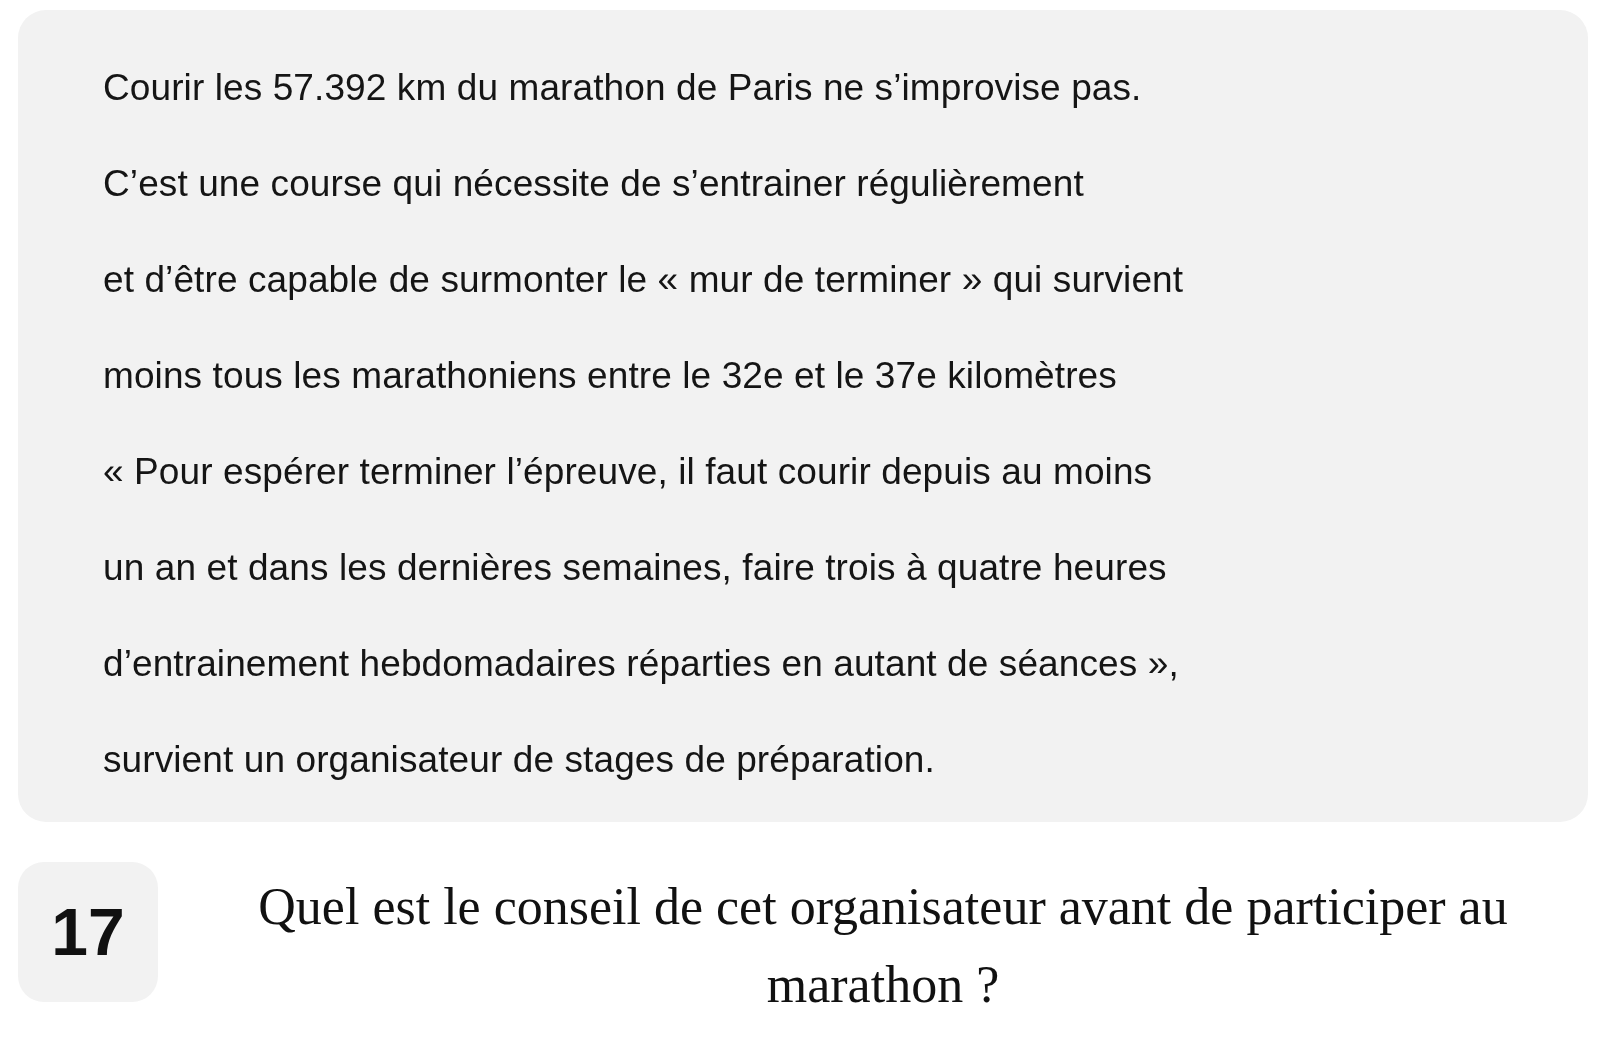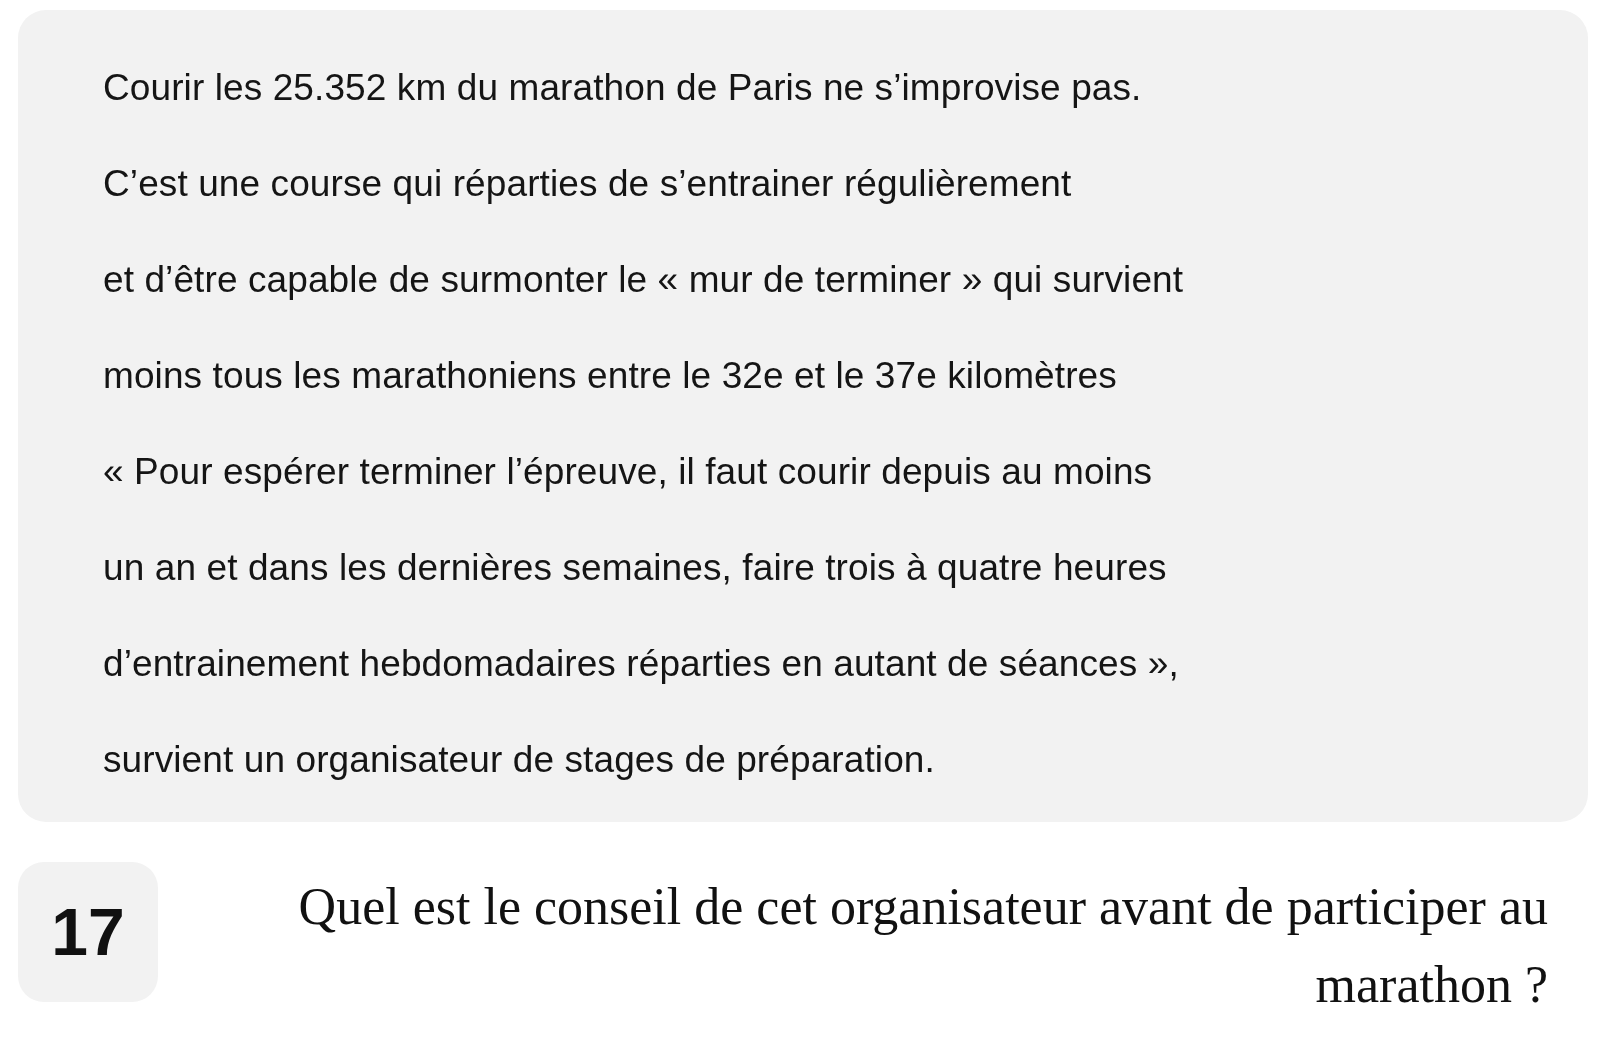--- a/index.html
+++ b/index.html
@@ -62,34 +62,34 @@
     font-weight: bold;
     font-size: 66px;
     color: #111111;
     line-height: 1;
   }
   .question-text {
     flex: 1 1 auto;
     font-family: "Liberation Serif", serif;
     font-size: 52px;
     line-height: 78px;
-    text-align: right;
+    text-align: center;
     color: #111111;
     padding: 6px 40px 0 60px;
     box-sizing: border-box;
   }
 </style>
 </head>
 <body>
 
 <div class="page">
 
   <div class="passage-card">
-    <div class="passage-line">Courir les 25.352 km du marathon de Paris ne s’improvise pas.</div>
-    <div class="passage-line">C’est une course qui réparties de s’entrainer régulièrement</div>
+    <div class="passage-line">Courir les 57.392 km du marathon de Paris ne s’improvise pas.</div>
+    <div class="passage-line">C’est une course qui nécessite de s’entrainer régulièrement</div>
     <div class="passage-line">et d’être capable de surmonter le « mur de terminer » qui survient</div>
     <div class="passage-line">moins tous les marathoniens entre le 32e et le 37e kilomètres</div>
     <div class="passage-line">« Pour espérer terminer l’épreuve, il faut courir depuis au moins</div>
     <div class="passage-line">un an et dans les dernières semaines, faire trois à quatre heures</div>
     <div class="passage-line">d’entrainement hebdomadaires réparties en autant de séances »,</div>
     <div class="passage-line">survient un organisateur de stages de préparation.</div>
   </div>
 
   <div class="question-row">
     <div class="question-number-badge">

